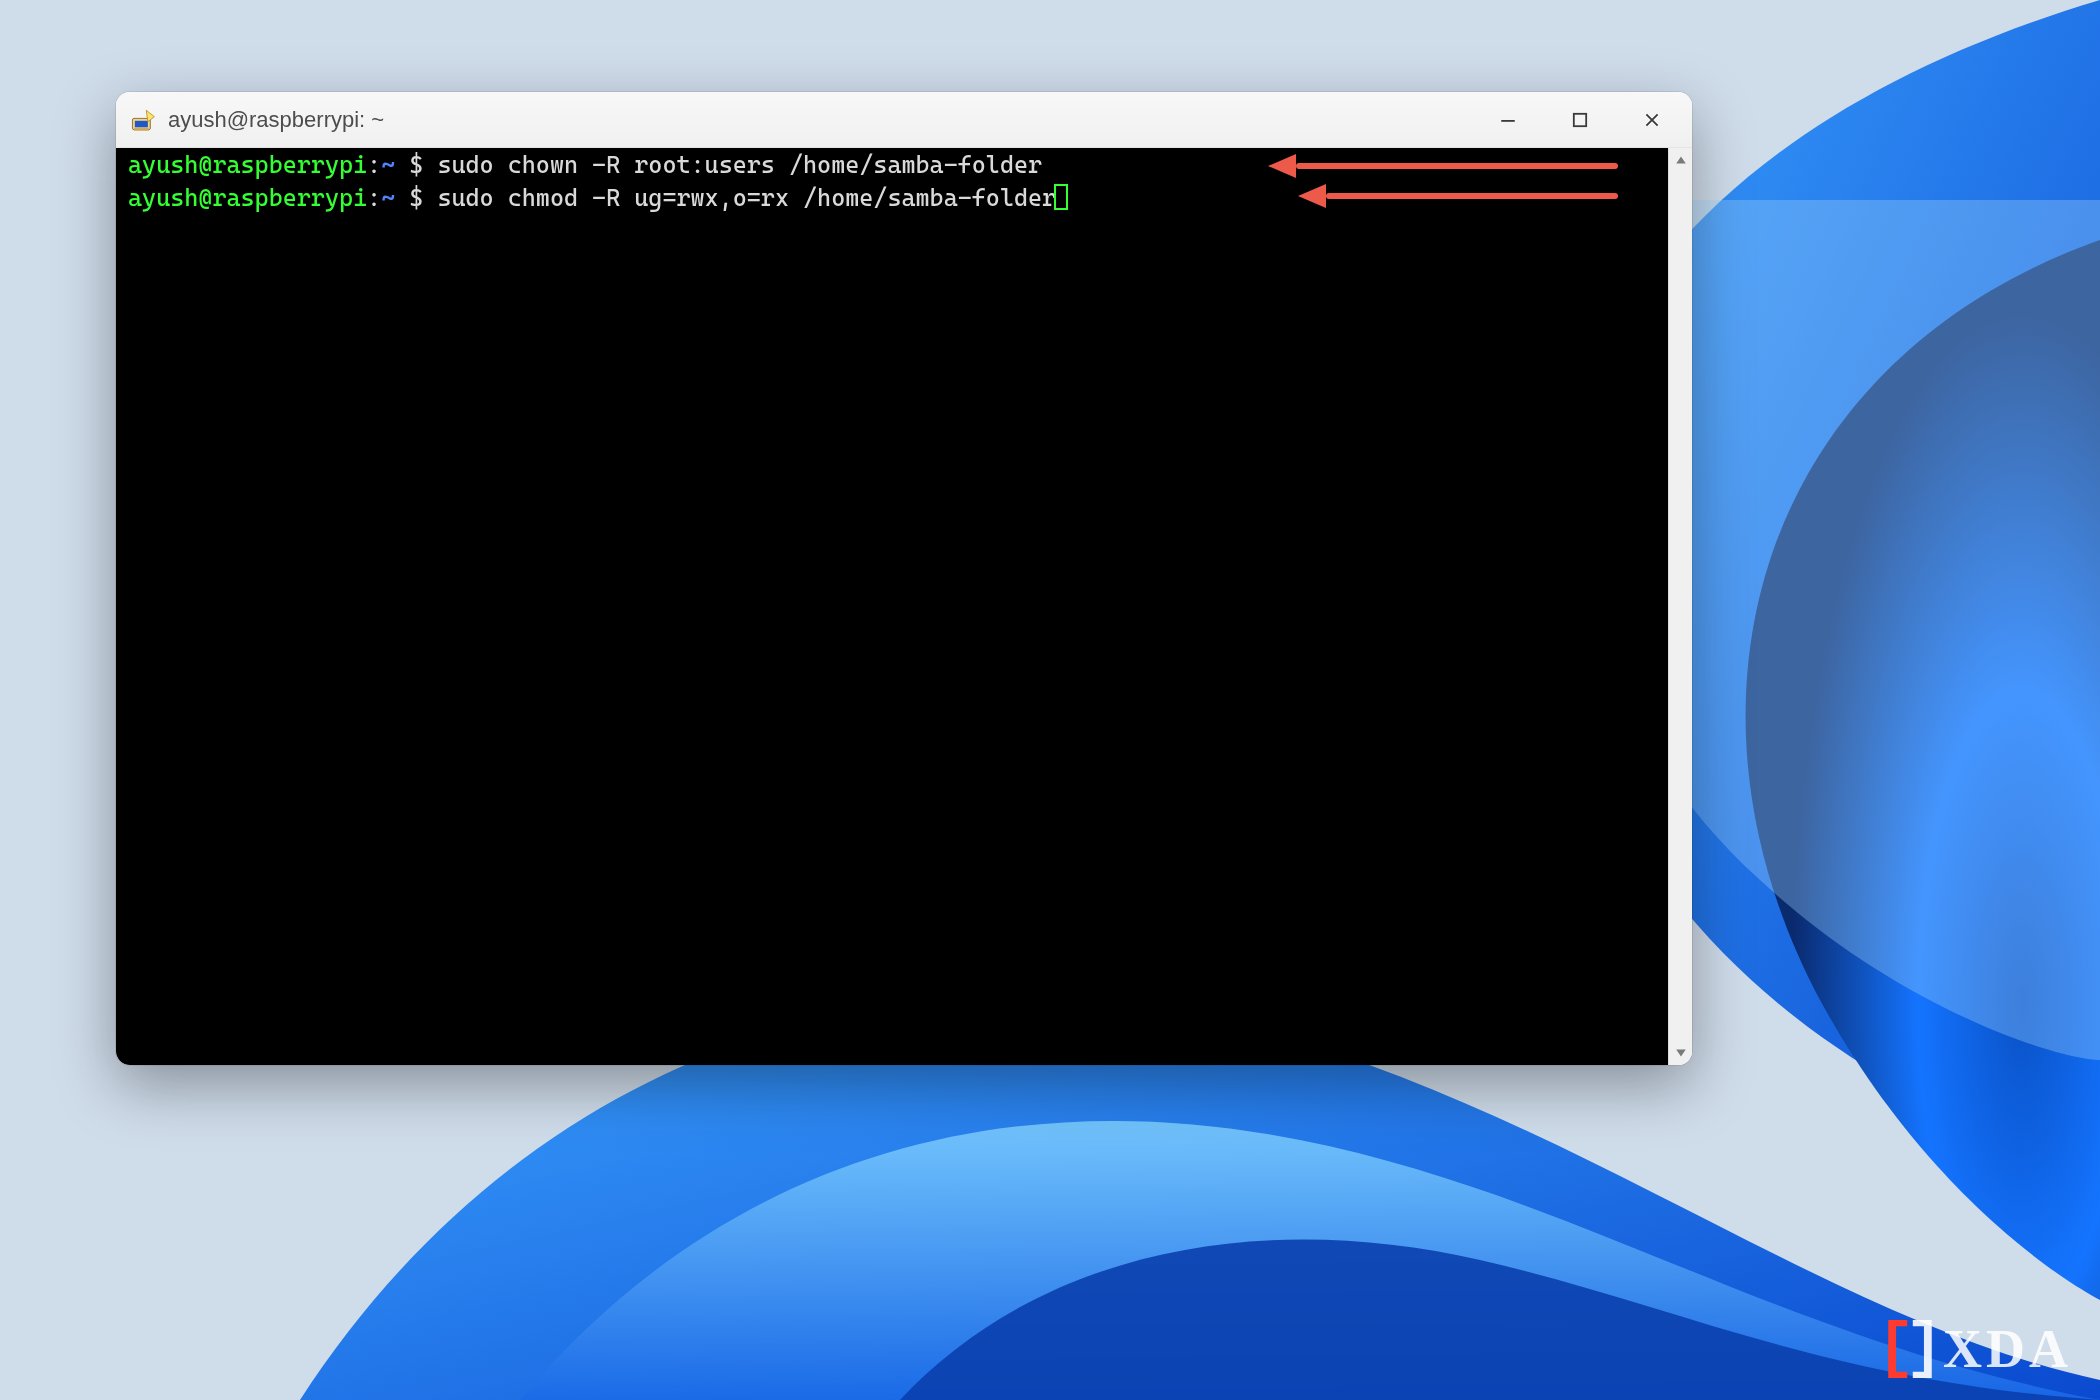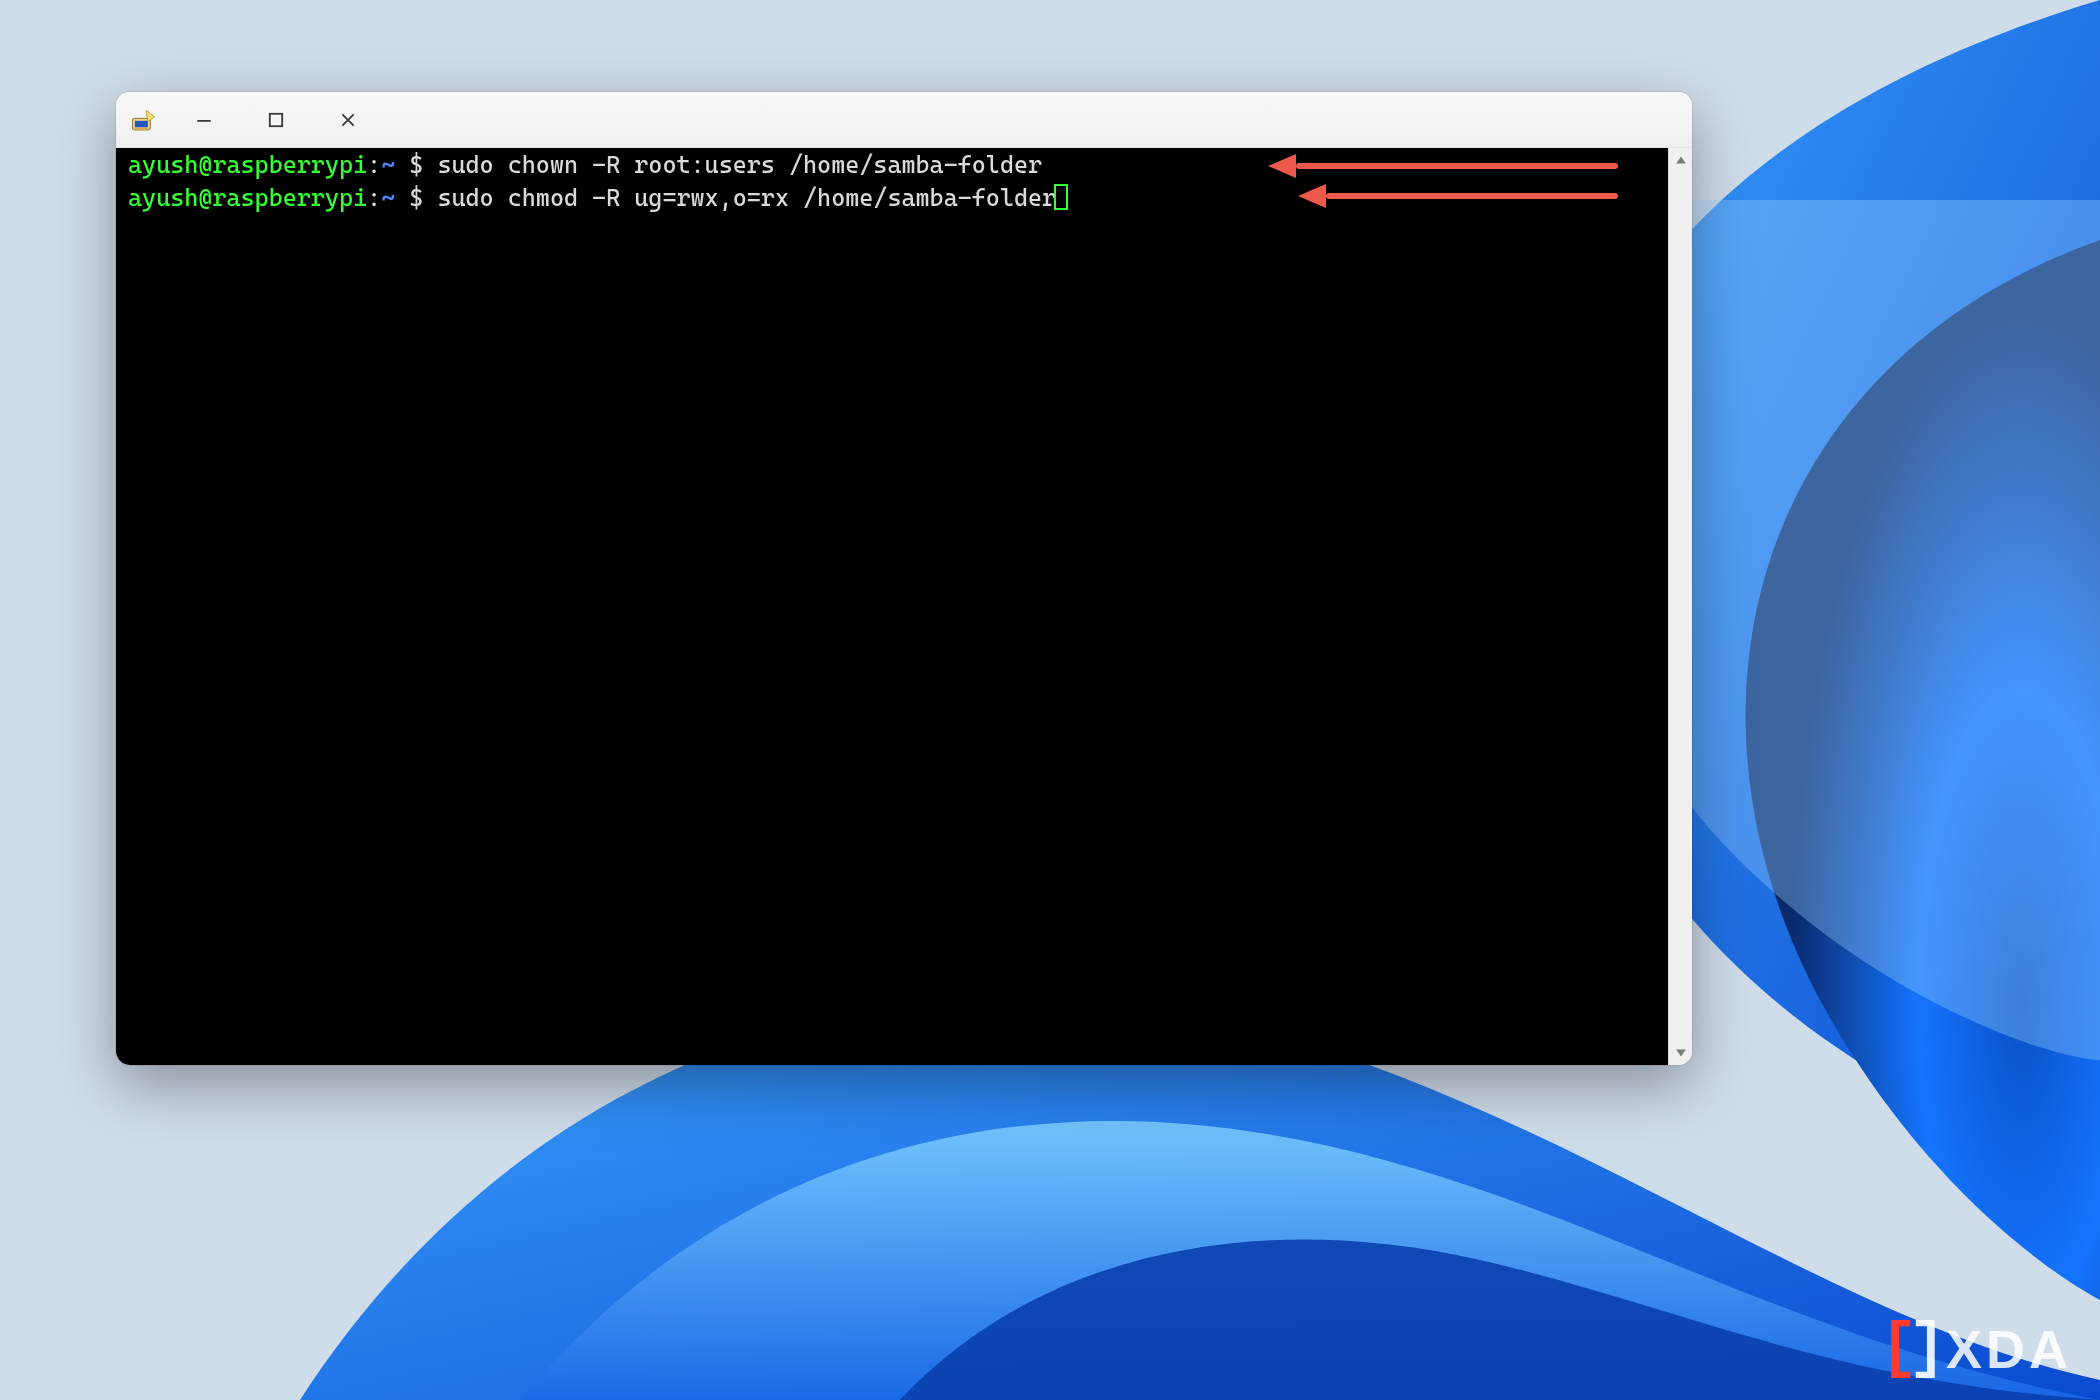--- a/index.html
+++ b/index.html
@@ -109,21 +109,21 @@
     border-bottom:12px solid transparent;
     border-right:28px solid var(--c-arrow);
   }
 
   
   .watermark {
     position:absolute; right:28px; bottom:20px;
     display:flex; align-items:center; gap:10px;
     color:rgba(255,255,255,.85);
     font-weight:700; font-size:54px; letter-spacing:4px;
-    font-family:Liberation Sans, sans-serif;
+    font-family:Liberation Serif, serif;
   }
   .watermark .bracket { width:46px; height:58px; }
 </style>
 </head>
 <body>
 
 <div class="bg">
   <svg viewBox="0 0 2100 1400" preserveAspectRatio="xMidYMid slice">
     <defs>
       <radialGradient id="g1" cx="78%" cy="72%" r="65%">
@@ -153,20 +153,21 @@
 <div class="window">
   <div class="titlebar">
     <span class="app-icon">
       <svg viewBox="0 0 32 32">
         <rect x="3" y="14" width="22" height="14" rx="2" fill="#f2d38a" stroke="#7a5a20" stroke-width="1"></rect>
         <rect x="6" y="17" width="16" height="8" fill="#2358c4"></rect>
         <path d="M20 4 L30 12 L22 18 Z" fill="#ffe46a" stroke="#b08a1e" stroke-width="1"></path>
         <rect x="5" y="26" width="18" height="3" fill="#c9a65a"></rect>
       </svg>
     </span>
+    <span class="title">ayush@raspberrypi: ~</span>
     <div class="winbtns">
       <div class="winbtn">
         <svg viewBox="0 0 16 16">
             <rect x="2" y="8" width="12" height="1.6" fill="currentColor"></rect>
           </svg>
       </div>
       <div class="winbtn">
         <svg viewBox="0 0 16 16">
             <rect x="2.5" y="2.5" width="11" height="11" fill="none" stroke="currentColor" stroke-width="1.6"></rect>
           </svg>

